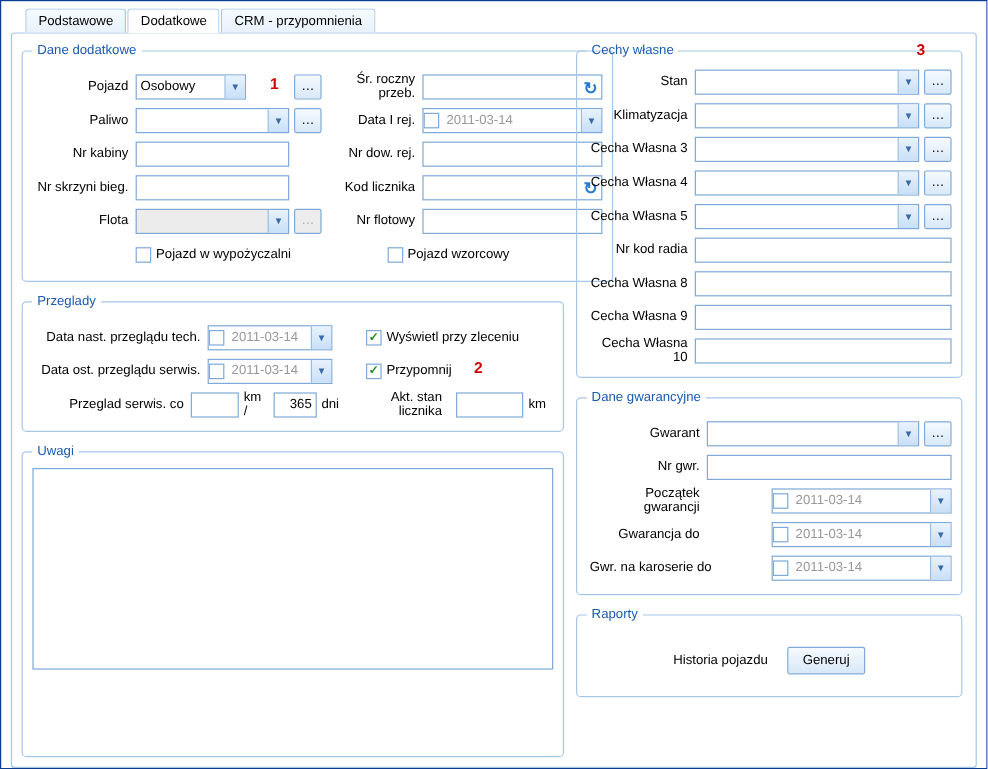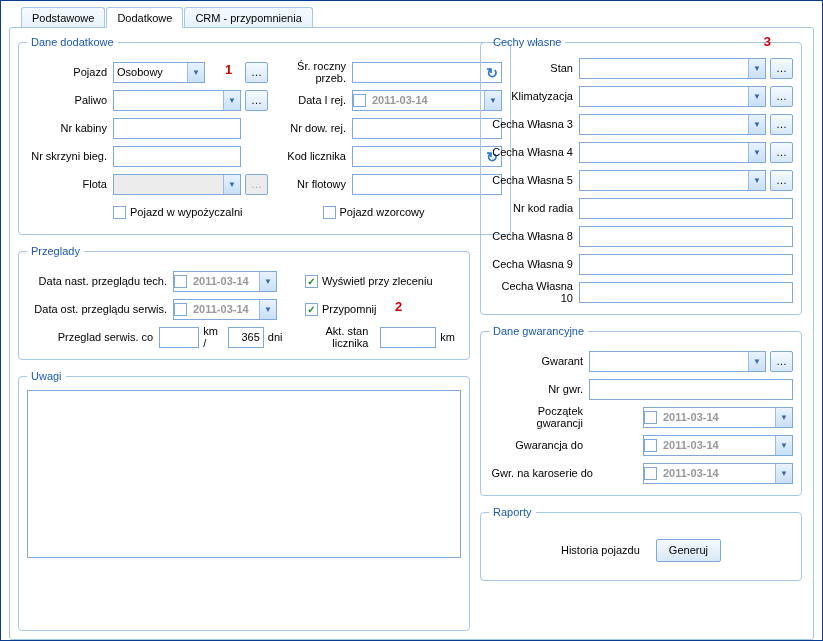--- a/index.html
+++ b/index.html
@@ -124,21 +124,20 @@
     width: 17px; height: 19px;
     background: linear-gradient(to bottom, #e8f2fd, #c8e0f8);
     border-left: 1px solid #99bde0;
     display: flex; align-items: center; justify-content: center;
     color: #3a6aa8;
     font-size: 8px;
   }
   .date {
     display: flex; align-items: center;
     padding: 0 0 0 0;
-    font-weight: bold;
   }
   .date .dchk {
     width: 17px; display:flex; align-items:center; justify-content:center;
   }
   .date .dtxt { flex: 1; color: #999; padding-left: 2px; }
   .btn-ellipsis {
     width: 23px; height: 21px;
     border: 1px solid #7fa9d8;
     background: linear-gradient(to bottom, #f5faff, #d8e8f8);
     margin-left: 4px;

